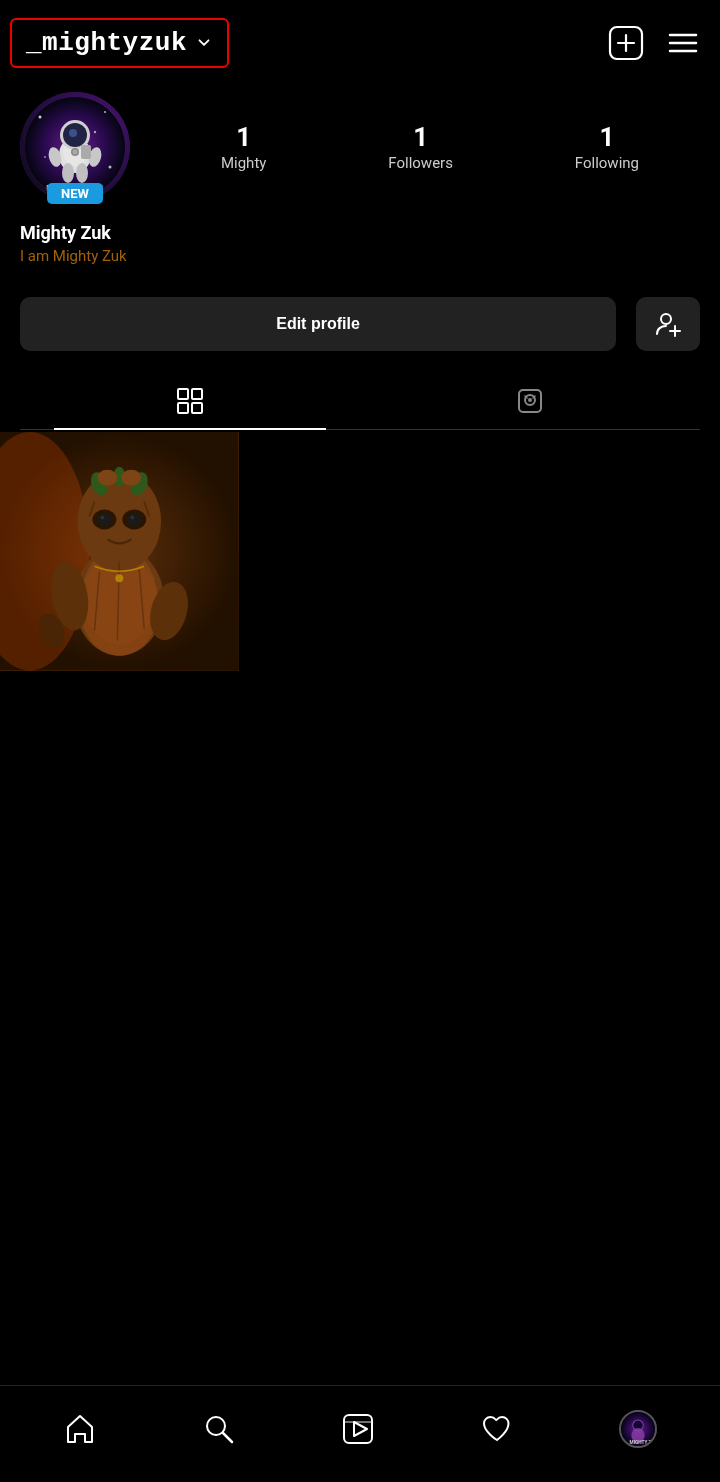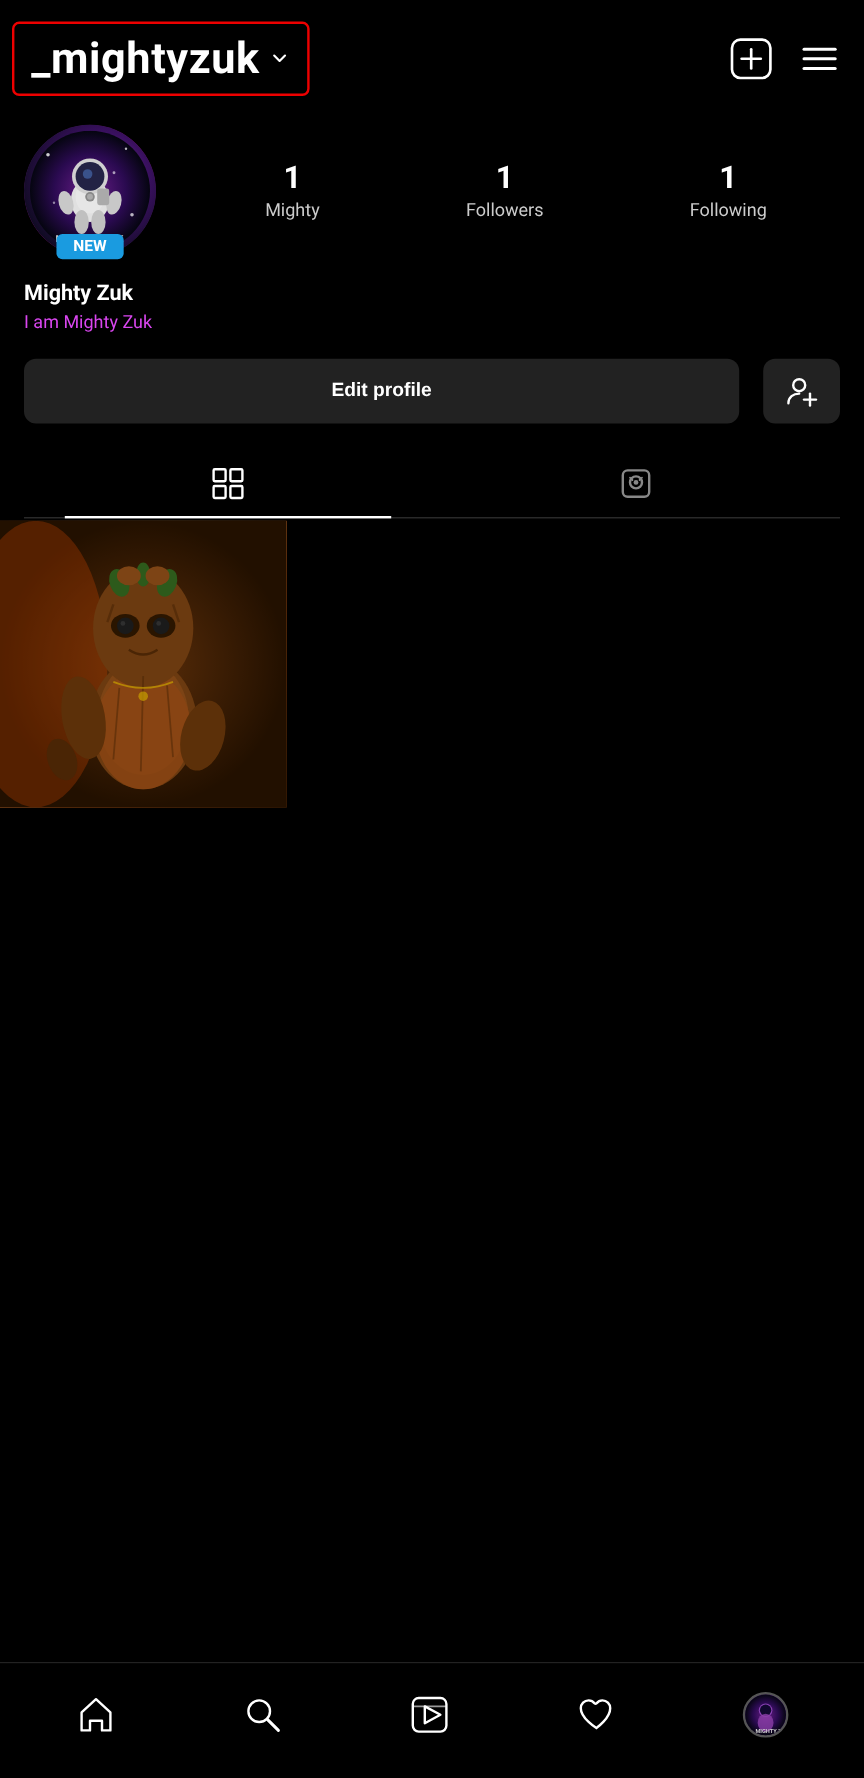--- a/index.html
+++ b/index.html
@@ -24,23 +24,24 @@
     .username-box {
       border: 2.5px solid #e00;
       border-radius: 6px;
       padding: 8px 14px;
       display: flex;
       align-items: center;
       gap: 8px;
       cursor: pointer;
     }
     .username-box span {
-      font-size: 36px;
+      font-size: 26px;
       font-weight: 700;
       letter-spacing: 0.5px;
+      font-family: Liberation Mono, monospace;
     }
     .chevron-down {
       width: 18px;
       height: 18px;
       display: inline-block;
     }
     .header-icons {
       display: flex;
       align-items: center;
       gap: 22px;
@@ -137,28 +138,28 @@
     }
 
     .profile-name {
       margin-top: 20px;
       font-size: 18px;
       font-weight: 700;
     }
     .profile-bio {
       margin-top: 4px;
       font-size: 15px;
-      color: #d946ef;
+      color: #a16207;
     }
 
     
     .action-buttons {
       display: flex;
       gap: 20px;
-      margin-top: 22px;
+      margin-top: 32px;
     }
     .edit-profile-btn {
       flex: 1;
       background: #222;
       border: none;
       color: #fff;
       font-size: 16px;
       font-weight: 600;
       padding: 13px 0;
       border-radius: 10px;

